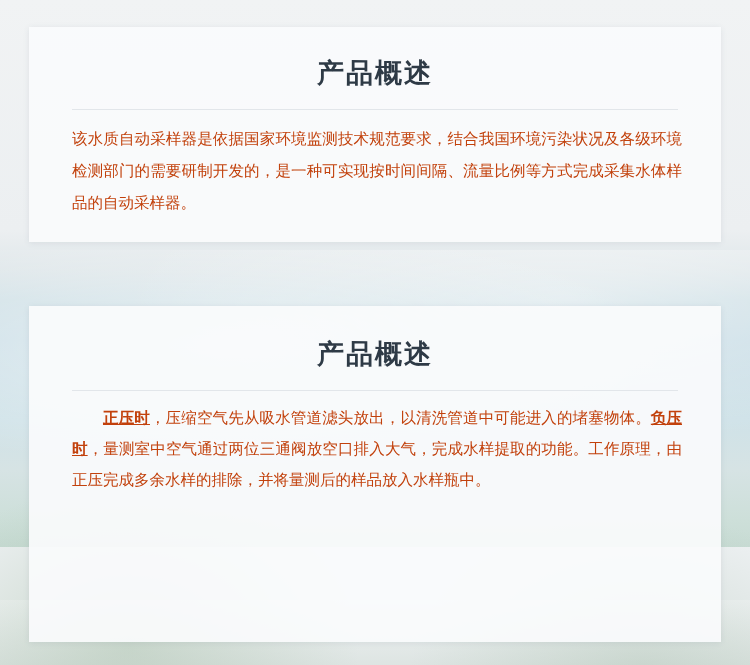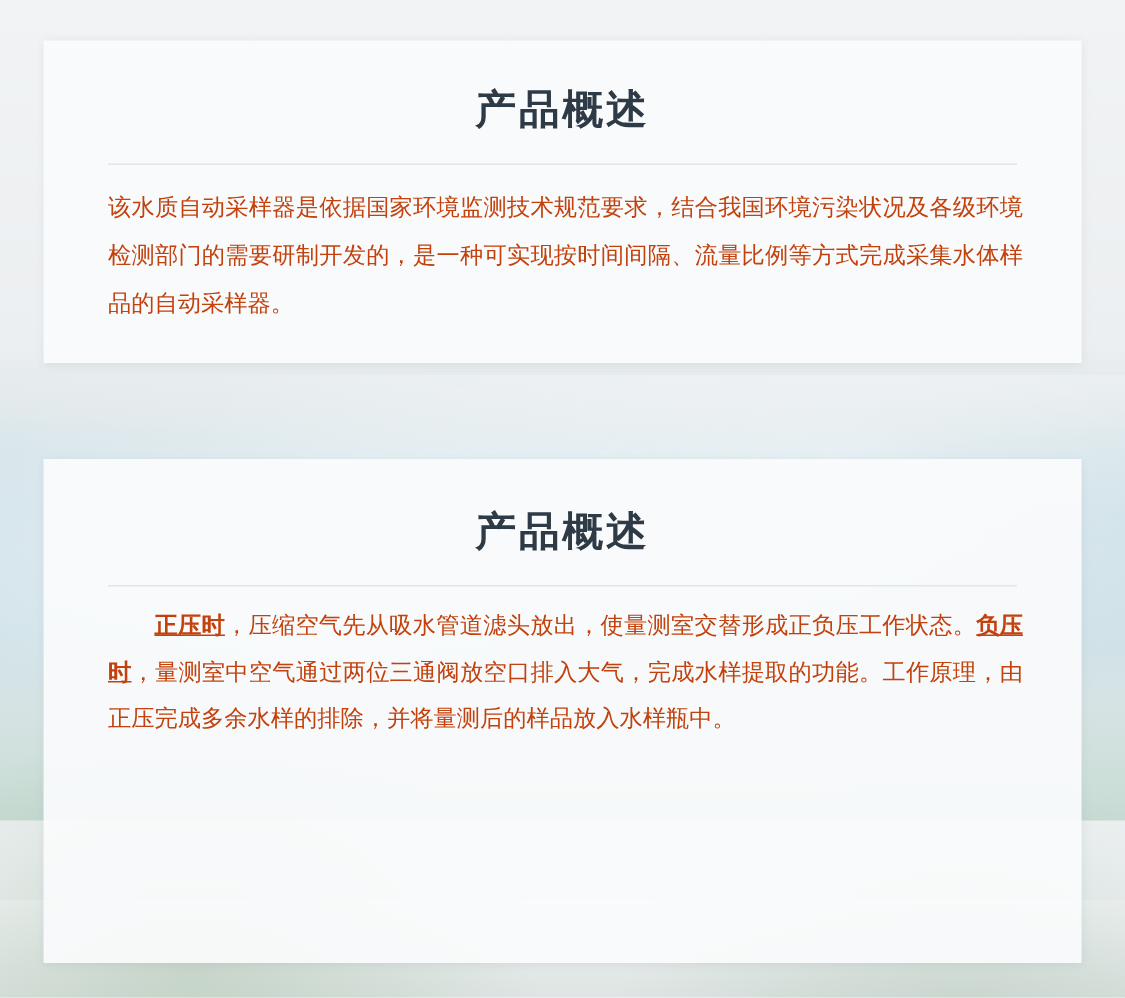--- a/index.html
+++ b/index.html
@@ -113,17 +113,17 @@
     <div class="title-rule"></div>
     <div class="body-text">
       <p class="para">该水质自动采样器是依据国家环境监测技术规范要求，结合我国环境污染状况及各级环境检测部门的需要研制开发的，是一种可实现按时间间隔、流量比例等方式完成采集水体样品的自动采样器。</p>
     </div>
   </div>
 
   <div class="card card-2">
     <div class="card-title">产品概述</div>
     <div class="title-rule"></div>
     <div class="body-text">
-      <p class="para indent"><span class="b u">正压时</span><span>，压缩空气先从吸水管道滤头放出，使量测室交替形成正负压工作状态。</span><span class="b u">负压时</span><span>，量测室中空气通过两位三通阀放空口排入大气，完成水样提取的功能。工作原理，由正压完成多余水样的排除，并将量测后的样品放入水样瓶中。</span></p>
+      <p class="para indent"><span class="b u">正压时</span><span>，压缩空气先从吸水管道滤头放出，以清洗管道中可能进入的堵塞物体。</span><span class="b u">负压时</span><span>，量测室中空气通过两位三通阀放空口排入大气，完成水样提取的功能。工作原理，由正压完成多余水样的排除，并将量测后的样品放入水样瓶中。</span></p>
     </div>
   </div>
 
 </div>
 
 </body></html>

